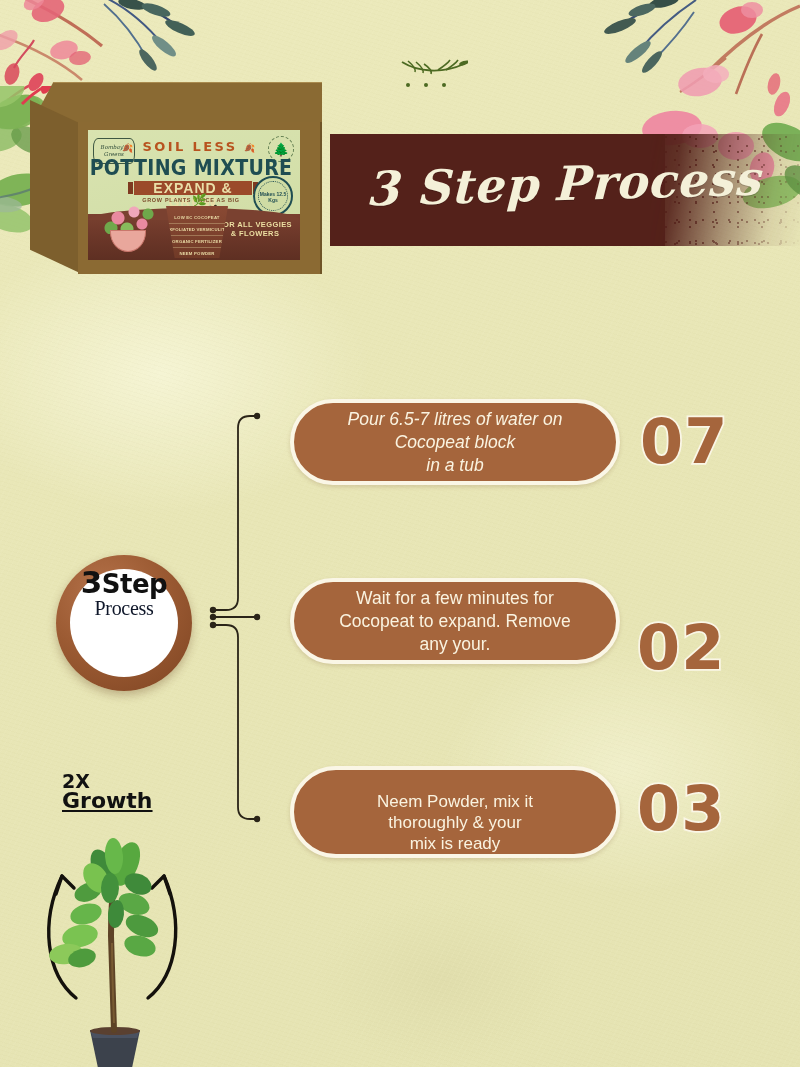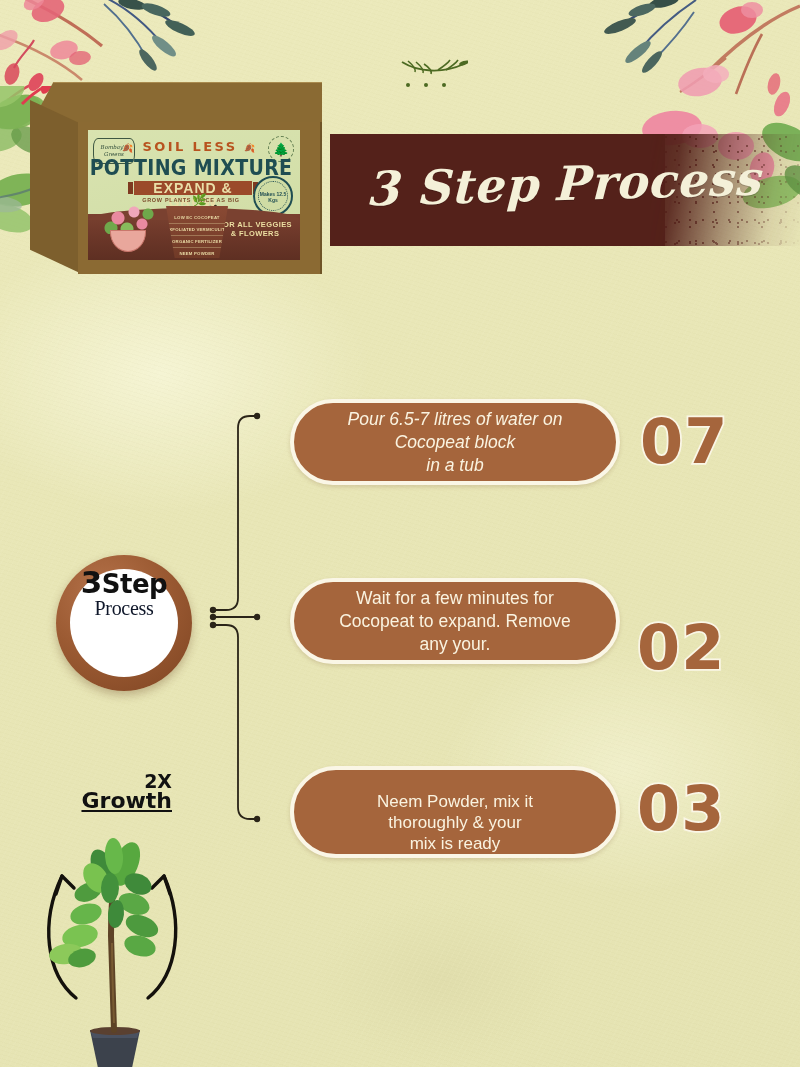--- a/index.html
+++ b/index.html
@@ -356,21 +356,21 @@
     -webkit-text-stroke: 3.5px #faf6e6;
     paint-order: stroke fill;
   }
   .num-1 { left: 640px; top: 405px; }
   .num-2 { left: 637px; top: 584px; margin-top: 27px; }
   .num-3 { left: 637px; top: 772px; }
 
   
   .growth-label {
     position: absolute; left: 62px; top: 772px;
-    width: 110px; text-align: right;
+    width: 110px; text-align: left;
     color: #111;
     font-family: "DejaVu Sans", sans-serif;
     font-weight: 700;
     line-height: 19px;
   }
   .growth-2x { font-size: 19px; display: block; }
   .growth-word { font-size: 22px; display: block; text-decoration: underline; }
 
   .plant-art { position: absolute; left: 18px; top: 818px; width: 214px; height: 250px; }
 </style>

